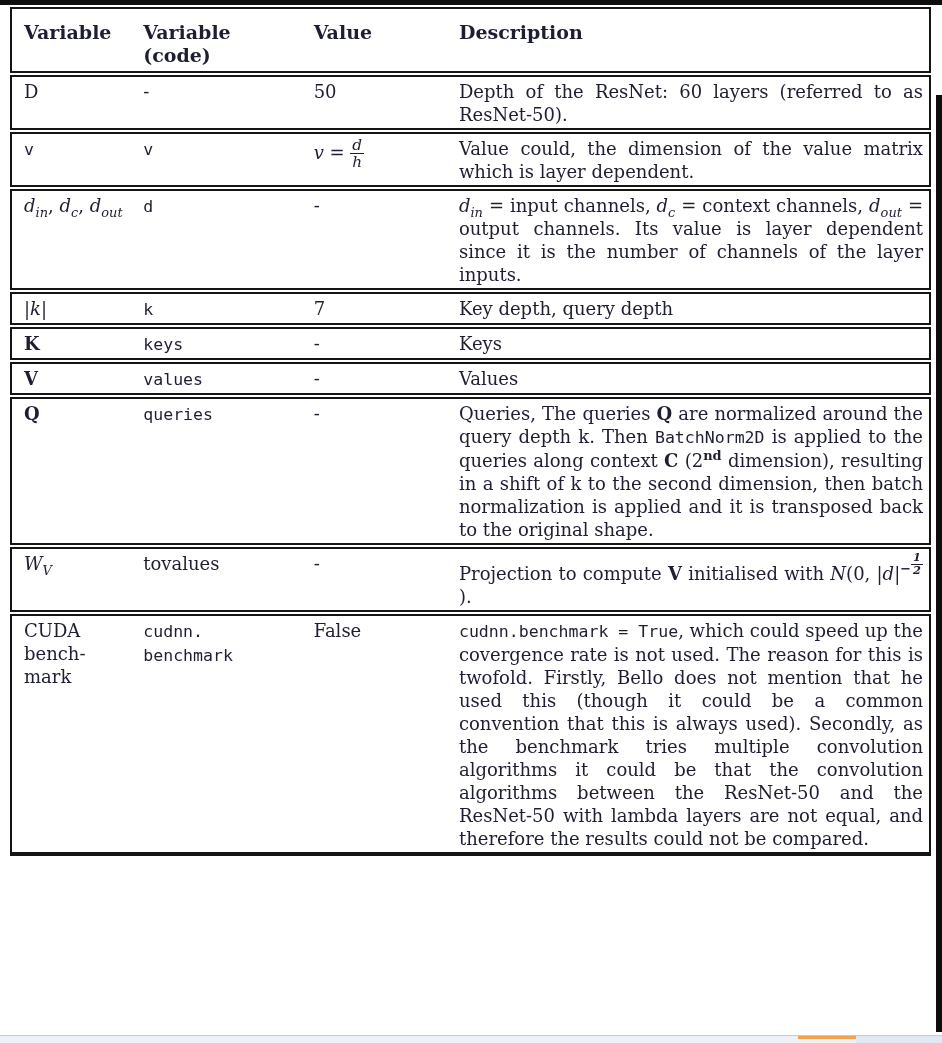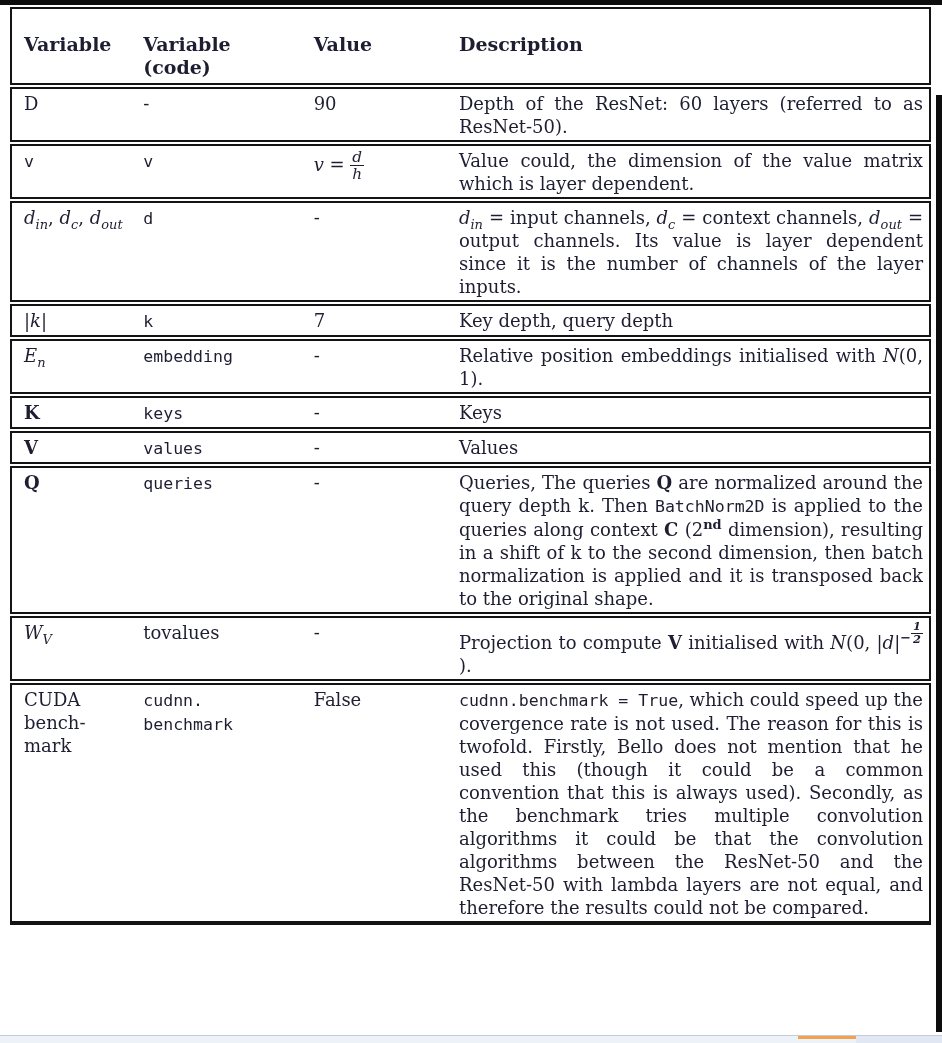--- a/index.html
+++ b/index.html
@@ -16,21 +16,21 @@
   table.var-table {
     width: 100%; border-collapse: collapse; table-layout: fixed;
     border: 2px solid #141414; border-bottom-width: 4px;
     font-size: 18px; line-height: 23px;
   }
   col.c1 { width: 124px; }
   col.c2 { width: 170px; }
   col.c3 { width: 145px; }
   col.c4 { width: 478px; }
   th, td { vertical-align: top; text-align: left; padding: 3px 8px 2px 8px; font-weight: normal; }
-  th { font-weight: bold; padding-top: 24px; padding-bottom: 4px; font-size: 19px; }
+  th { font-weight: bold; padding-top: 12px; padding-bottom: 4px; font-size: 19px; }
   td:first-child, th:first-child { padding-left: 12px; }
   td:last-child, th:last-child { padding-right: 6px; }
   thead tr { border-bottom: 6px double #141414; }
   tbody tr + tr { border-top: 6px double #141414; }
   td.desc { text-align: justify; }
 
   tt { font-family: "DejaVu Sans Mono", "Liberation Mono", monospace; font-size: 0.92em; }
   x-nw { white-space: nowrap; }
   x-fr { display: inline-block; vertical-align: -0.55em; text-align: center; line-height: 1.05; font-size: 0.85em; font-style: italic; }
   x-fr x-n { display: block; border-bottom: 1px solid currentColor; padding: 0 2px; }
@@ -63,46 +63,40 @@
           <th>Variable</th>
           <th>Variable<br>(code)</th>
           <th>Value</th>
           <th>Description</th>
         </tr>
       </thead>
       <tbody>
         <tr>
           <td>D</td>
           <td>-</td>
-          <td>90</td>
+          <td>50</td>
           <td class="desc">Depth of the ResNet: 60 layers (referred to as ResNet-50).</td>
         </tr>
         <tr>
           <td><tt>v</tt></td>
           <td><tt>v</tt></td>
           <td><i>v</i> = <x-fr><x-n>d</x-n><x-d>h</x-d></x-fr></td>
           <td class="desc">Value could, the dimension of the value matrix which is layer dependent.</td>
         </tr>
         <tr>
           <td><x-nw><i>d<sub>in</sub></i>, <i>d<sub>c</sub></i>, <i>d<sub>out</sub></i></x-nw></td>
           <td><tt>d</tt></td>
           <td>-</td>
           <td class="desc"><i>d<sub>in</sub></i> = input channels, <i>d<sub>c</sub></i> = context channels, <i>d<sub>out</sub></i> = output channels. Its value is layer dependent since it is the number of channels of the layer inputs.</td>
         </tr>
         <tr>
           <td>|<i>k</i>|</td>
           <td><tt>k</tt></td>
           <td>7</td>
           <td class="desc">Key depth, query depth</td>
-        </tr>
-        <tr>
-          <td><i>E<sub>n</sub></i></td>
-          <td><tt>embedding</tt></td>
-          <td>-</td>
-          <td class="desc">Relative position embeddings initialised with <i>N</i>(0, 1).</td>
         </tr>
         <tr>
           <td><b>K</b></td>
           <td><tt>keys</tt></td>
           <td>-</td>
           <td class="desc">Keys</td>
         </tr>
         <tr>
           <td><b>V</b></td>
           <td><tt>values</tt></td>

